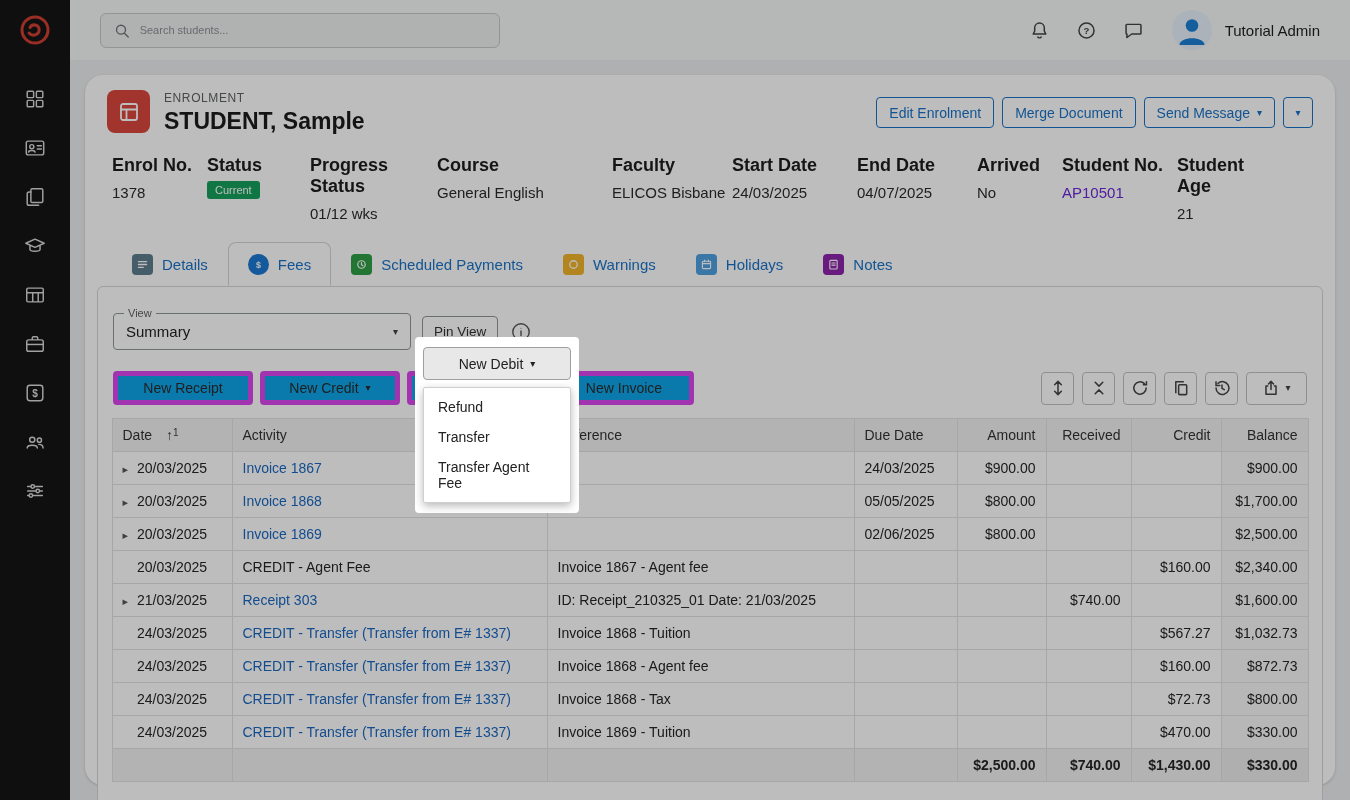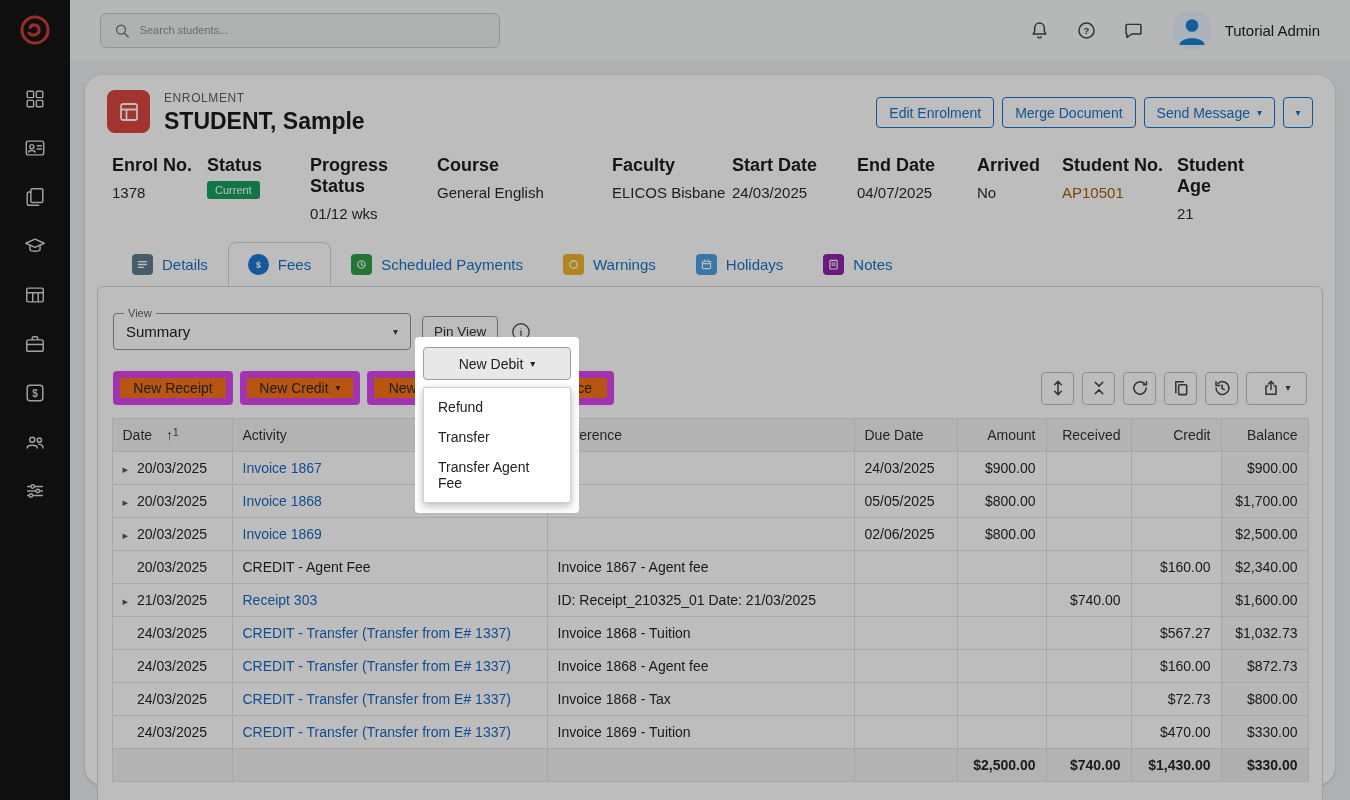--- a/index.html
+++ b/index.html
@@ -33,21 +33,21 @@
   .head-actions{margin-left:auto;display:flex;gap:8px;margin-top:7px}
   .btn-outline-blue{height:31px;padding:0 12px;background:#fff;border:1px solid #1a73c8;border-radius:4px;color:#1a73c8;font-size:14px;font-family:inherit;cursor:pointer;display:flex;align-items:center;gap:7px}
   .btn-outline-blue.sq{width:30px;padding:0;justify-content:center}
   .caret{font-size:10px;line-height:1}
 
   .info-row{display:flex;padding:12px 27px 18px 27px}
   .field{flex:none}
   .f-label{font-size:18px;font-weight:bold;color:#1d1d1d}
   .f-value{font-size:15px;color:#2b2b2b;margin-top:8px}
   .badge{display:inline-block;background:#16a05c;color:#fff;font-size:11px;padding:3px 8px;border-radius:3px;margin-top:5px}
-  .link-blue{color:#a16207;cursor:pointer}
+  .link-blue{color:#6d28d9;cursor:pointer}
   .w1{width:95px}.w2{width:103px}.w3{width:127px}.w4{width:175px}.w5{width:120px}.w6{width:125px}.w7{width:120px}.w8{width:85px}.w9{width:115px}.w10{width:90px}
 
   
   .tabs{display:flex;margin:2px 12px 0 27px;position:relative;z-index:2}
   .tab{display:flex;align-items:center;gap:9px;padding:0 19px;height:44px;color:#1a73c8;font-size:15px;cursor:pointer;border:1px solid transparent}
   .tab.active{background:#fff;border:1px solid #d6d6d6;border-bottom:1px solid #fff;border-radius:8px 8px 0 0;margin-bottom:-1px}
   .tabicon{width:21px;height:21px;border-radius:4px;display:flex;align-items:center;justify-content:center;flex:none}
   .tabicon.round{border-radius:50%}
   .ti-details{background:#5d7d8e}.ti-fees{background:#1c78d2}.ti-sched{background:#2f9e44}.ti-warn{background:#f0b429}.ti-hol{background:#4f9fe0}.ti-notes{background:#8e24aa}
 
@@ -55,21 +55,21 @@
   .panel{margin:0 12px;height:522px;background:#fff;border:1px solid #d6d6d6;border-radius:6px;position:relative;z-index:1}
   .view-row{display:flex;align-items:center;margin:26px 15px 0 15px}
   .select{position:relative;width:298px;height:37px;border:1px solid #8f9699;border-radius:4px;display:flex;align-items:center;padding:4px 12px;cursor:pointer;background:#fff}
   .select .flabel{position:absolute;top:-7px;left:10px;background:#fff;padding:0 4px;font-size:11px;color:#5f6163}
   .select .val{font-size:15px;color:#222}
   .select .caret{margin-left:auto;color:#444}
   .pin-btn{height:31px;margin-left:11px;padding:0 11px;border:1px solid #8f9699;border-radius:4px;background:#fff;font-size:13.5px;color:#333;font-family:inherit;cursor:pointer}
   .vinfo{margin-left:13px;display:flex;cursor:pointer}
 
   .btn-row{display:flex;gap:7px;margin:21px 15px 0 15px;align-items:center}
-  .btn-gray{width:120px;height:34px;background:#f97316;border:7px solid #d946ef;border-radius:4px;font-size:14px;color:#2b2b2b;font-family:inherit;cursor:pointer;display:flex;align-items:center;justify-content:center;gap:7px}
+  .btn-gray{width:140px;height:34px;background:#0ea5e9;border:5px solid #d946ef;border-radius:4px;font-size:14px;color:#2b2b2b;font-family:inherit;cursor:pointer;display:flex;align-items:center;justify-content:center;gap:7px}
   .toolbar{margin-left:auto;display:flex;gap:8px}
   .tool-btn{width:33px;height:33px;background:#fff;border:1px solid #c2c2c2;border-radius:4px;display:flex;align-items:center;justify-content:center;cursor:pointer;gap:5px}
   .tool-btn.wide{width:61px}
   .tool-btn .caret{color:#444}
 
   
   .fees-table{border-collapse:collapse;table-layout:fixed;width:1196px;margin:13px auto 0 auto;font-size:14px;color:#262626}
   .fees-table th,.fees-table td{border:1px solid #e2e2e2;padding:0 10px;height:33px;white-space:nowrap;overflow:hidden}
   .fees-table thead th{background:#f2f2f2;text-align:left;font-weight:normal;color:#333}
   .fees-table .num{text-align:right}

